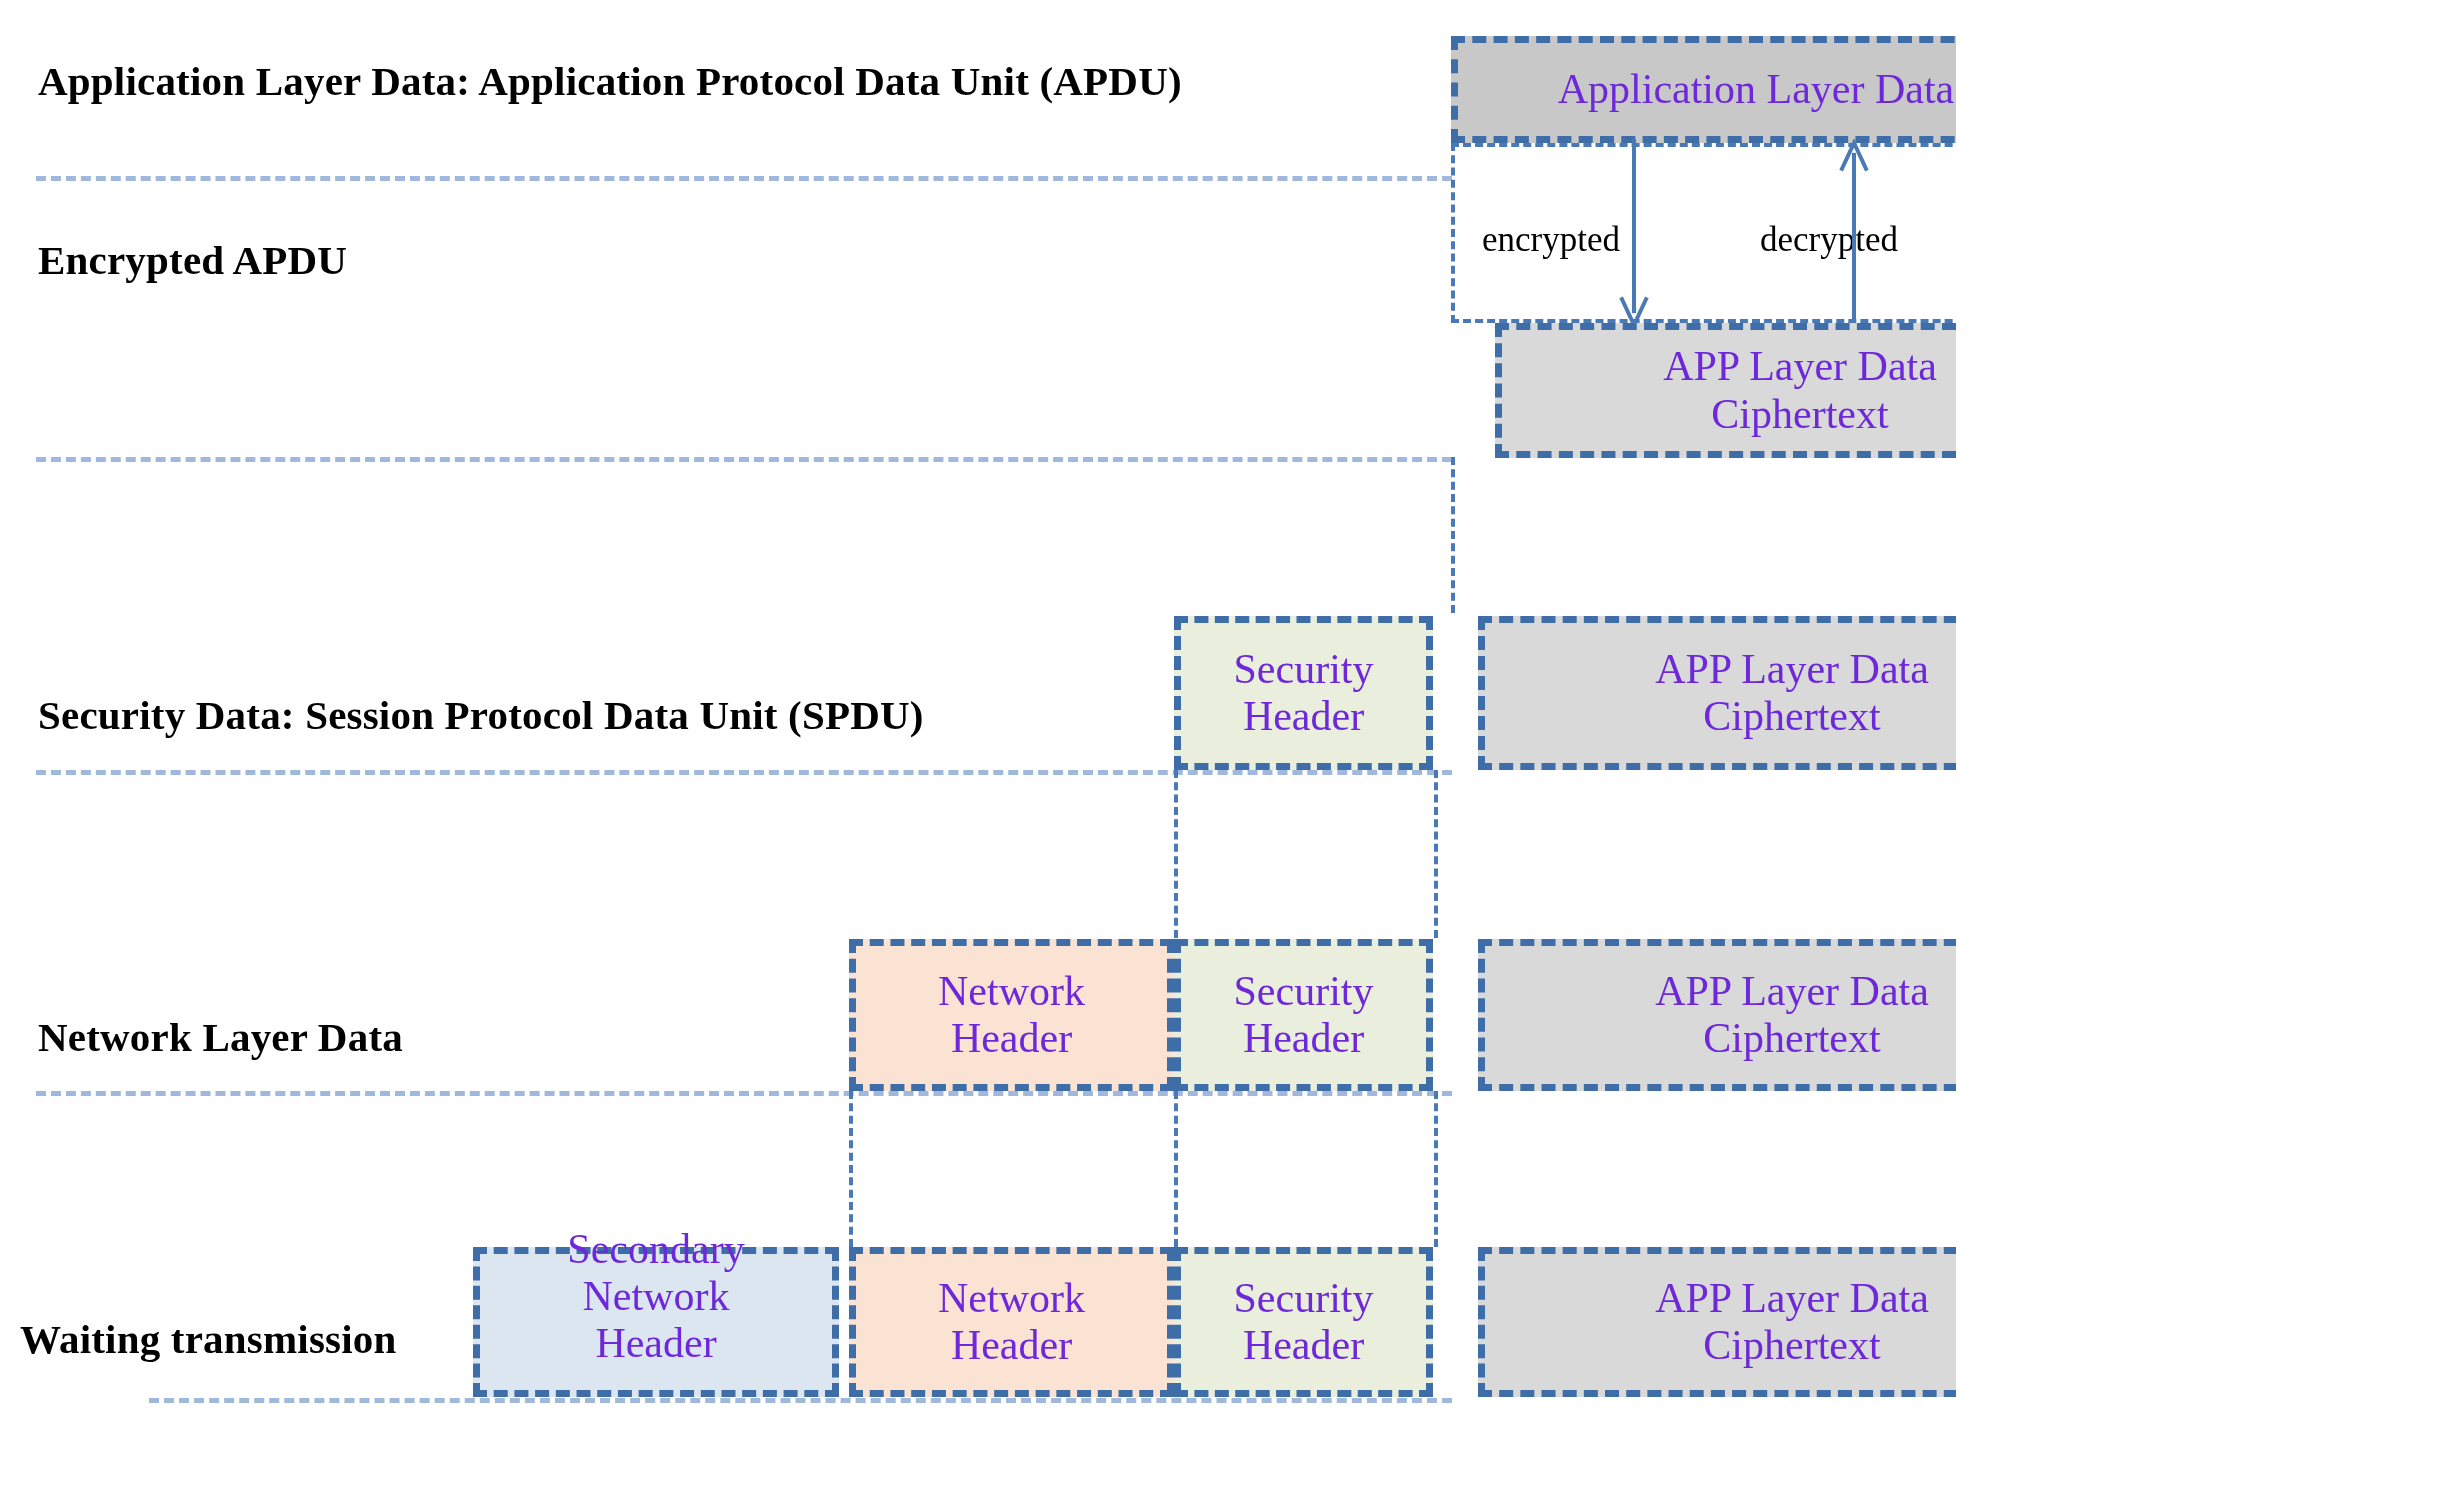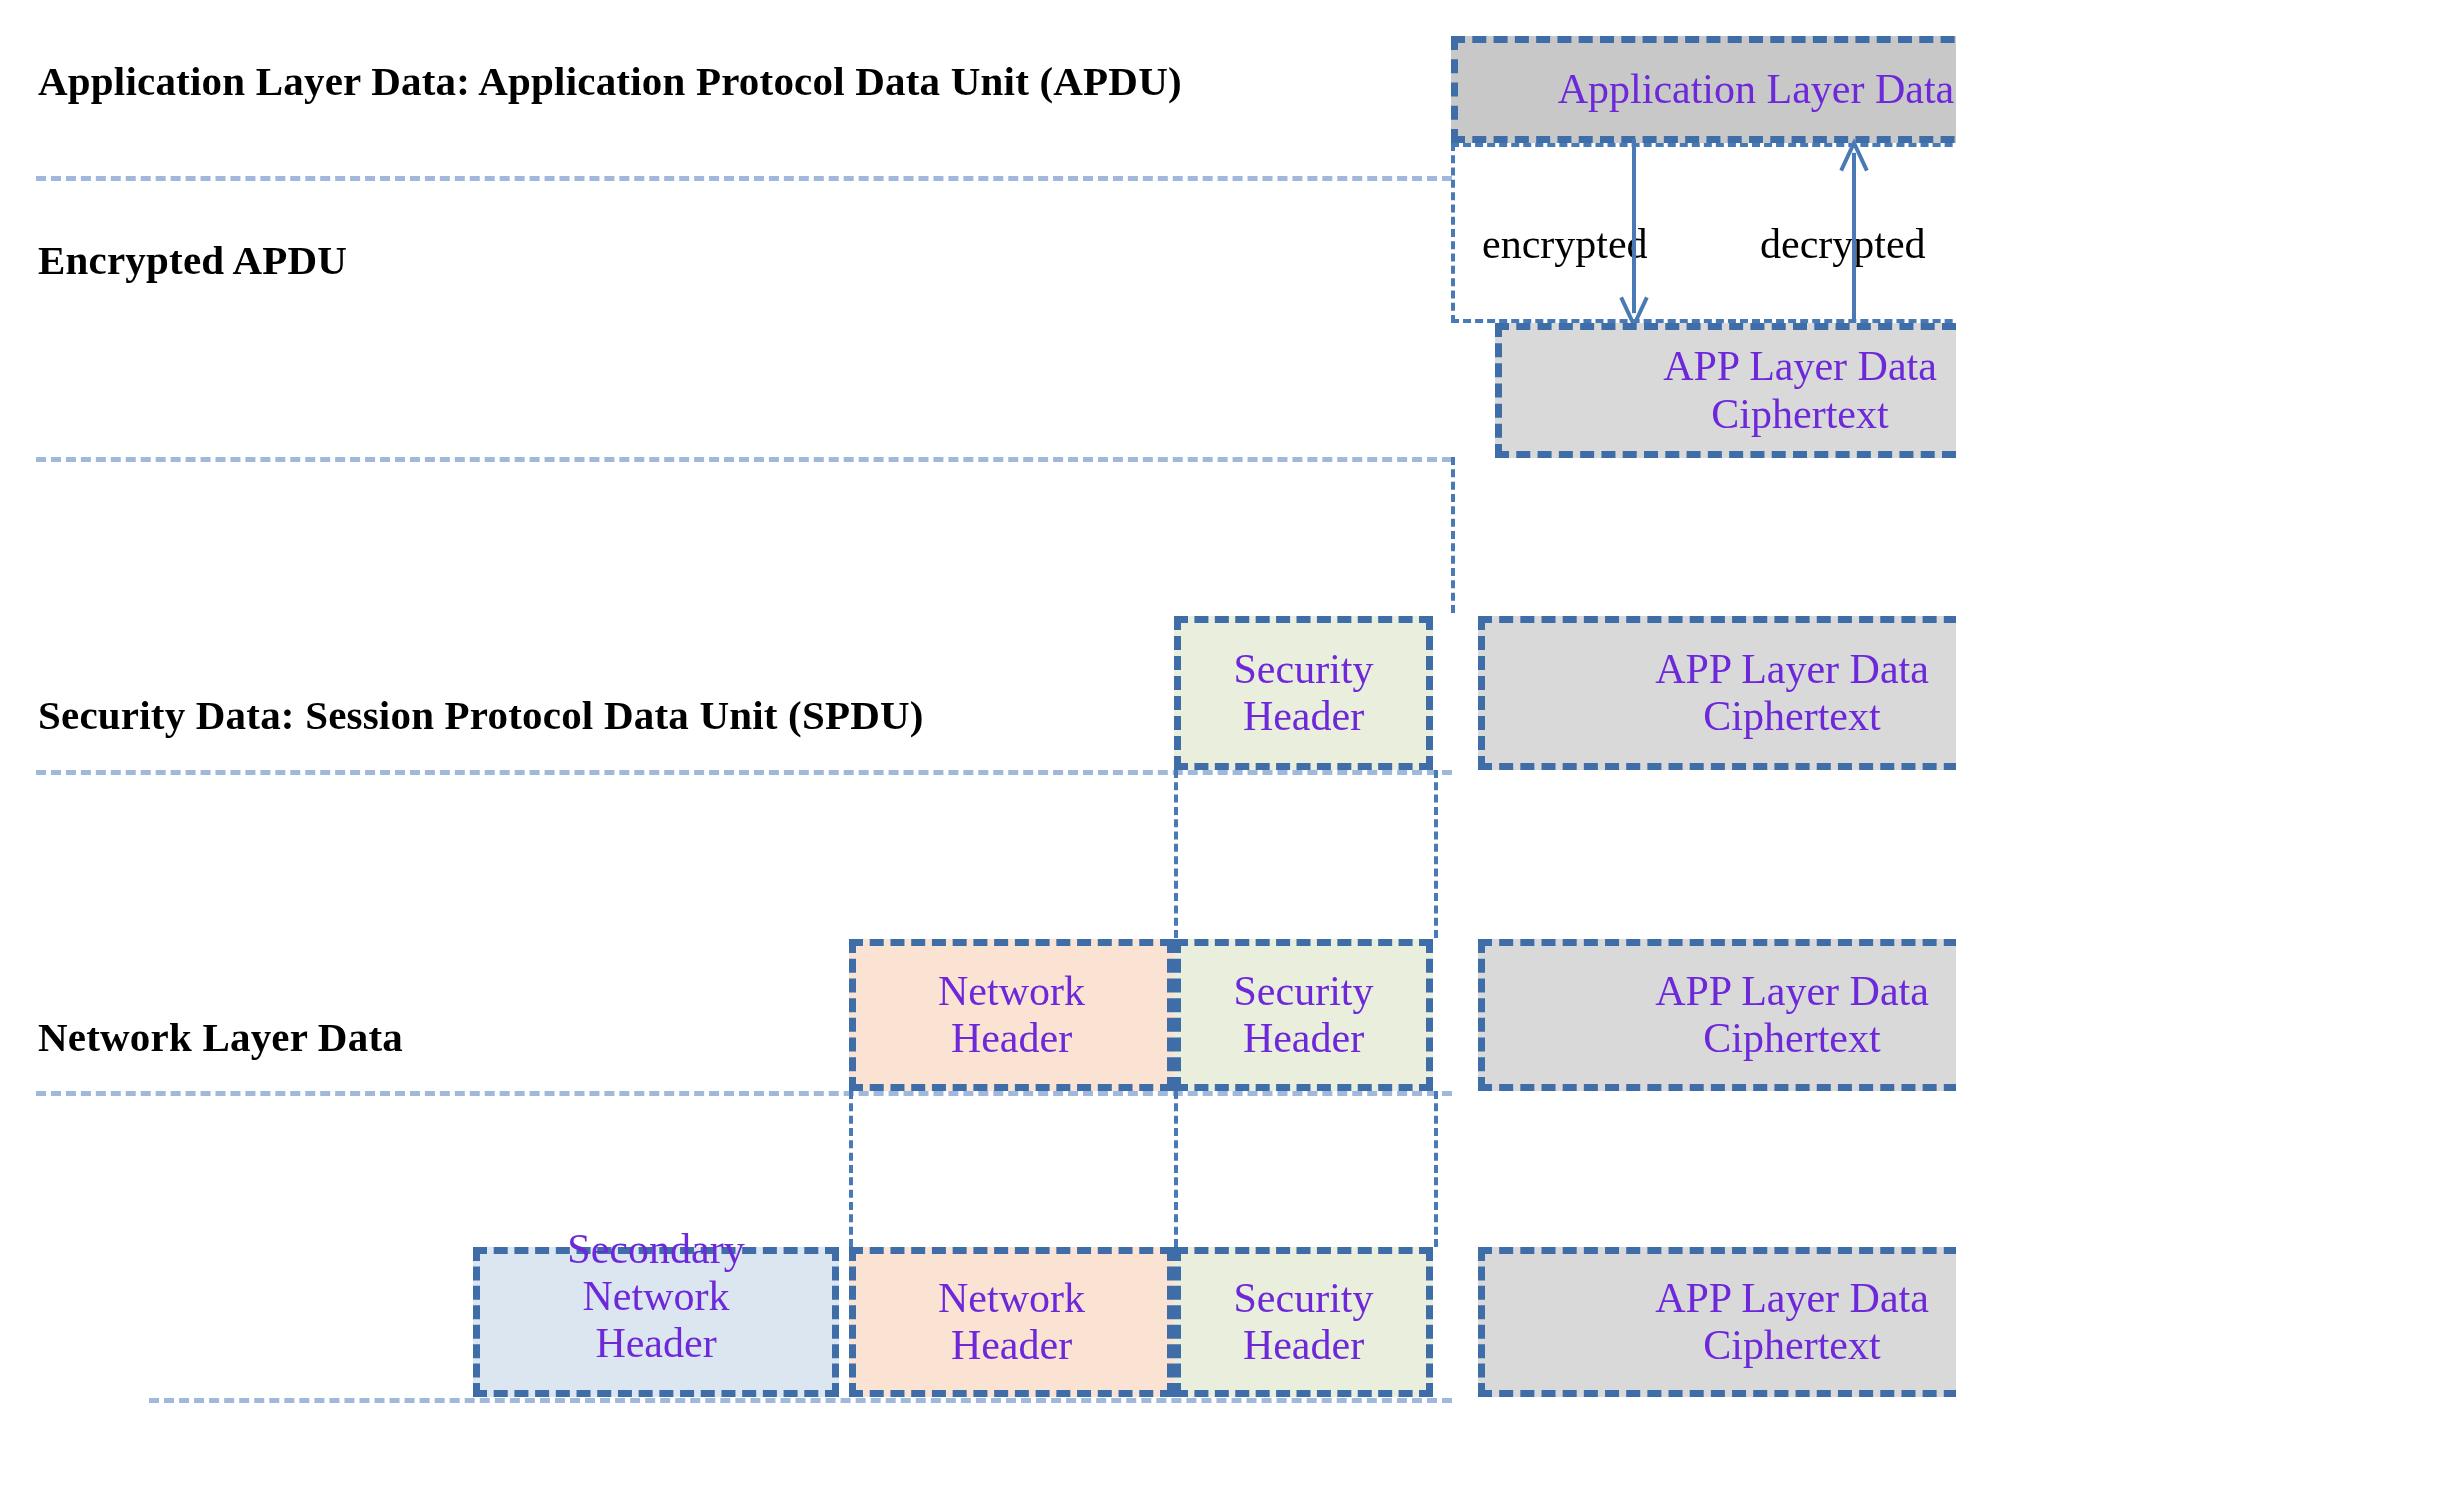--- a/index.html
+++ b/index.html
@@ -60,21 +60,21 @@
 
   
   .crypto-panel{
     position:absolute;
     box-sizing:border-box;
     border:4px dashed #4a7ab5;
     background:transparent;
   }
   .crypto-label{
     position:absolute;
-    font-size:42px;
+    font-size:35px;
     color:#000000;
     white-space:nowrap;
   }
 
   
   .cryarrow{position:absolute;}
 
   
   .rail{
     position:absolute;
@@ -173,20 +173,21 @@
       <span>APP Layer Data</span>
       <span>Ciphertext</span>
     </div>
   </div>
 
   <div class="vguide" style="left:849px;top:1091px;height:156px;"></div>
   <div class="vguide" style="left:1174px;top:1091px;height:156px;"></div>
   <div class="vguide" style="left:1434px;top:1091px;height:156px;"></div>
   <div class="vguide" style="left:2057px;top:1091px;height:156px;"></div>
 
+  <div class="row-label" style="left:20px;top:1319px;">Waiting transmission</div>
   <div class="baseline" style="left:149px;top:1398px;width:1303px;"></div>
 
   <div class="blk fill-snet overflow" style="left:473px;top:1247px;width:366px;height:150px;">
     <div style="margin-top:-28px;">
       <span>Secondary</span>
       <span>Network</span>
       <span>Header</span>
     </div>
   </div>
 

